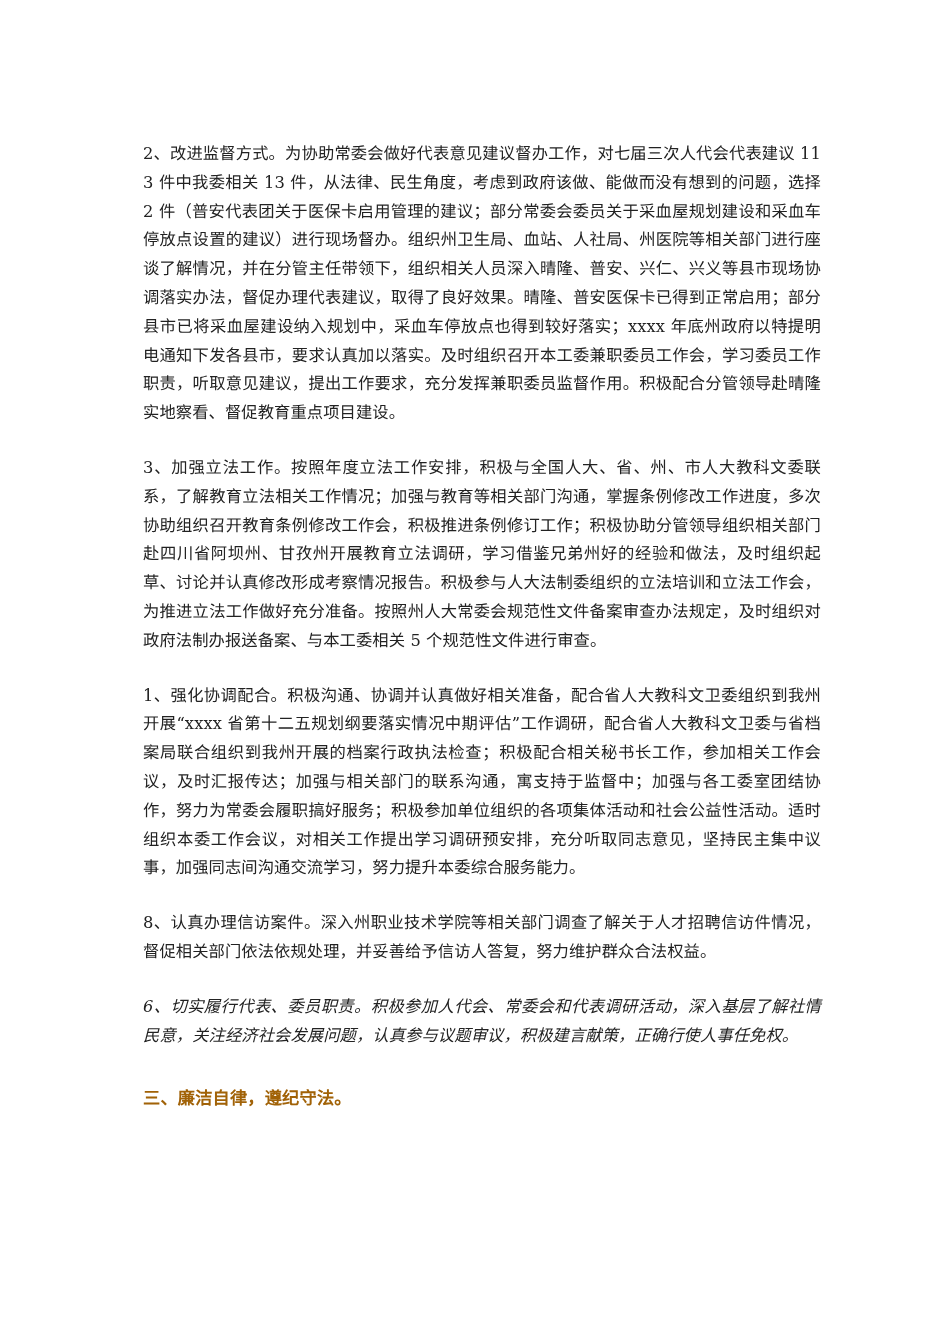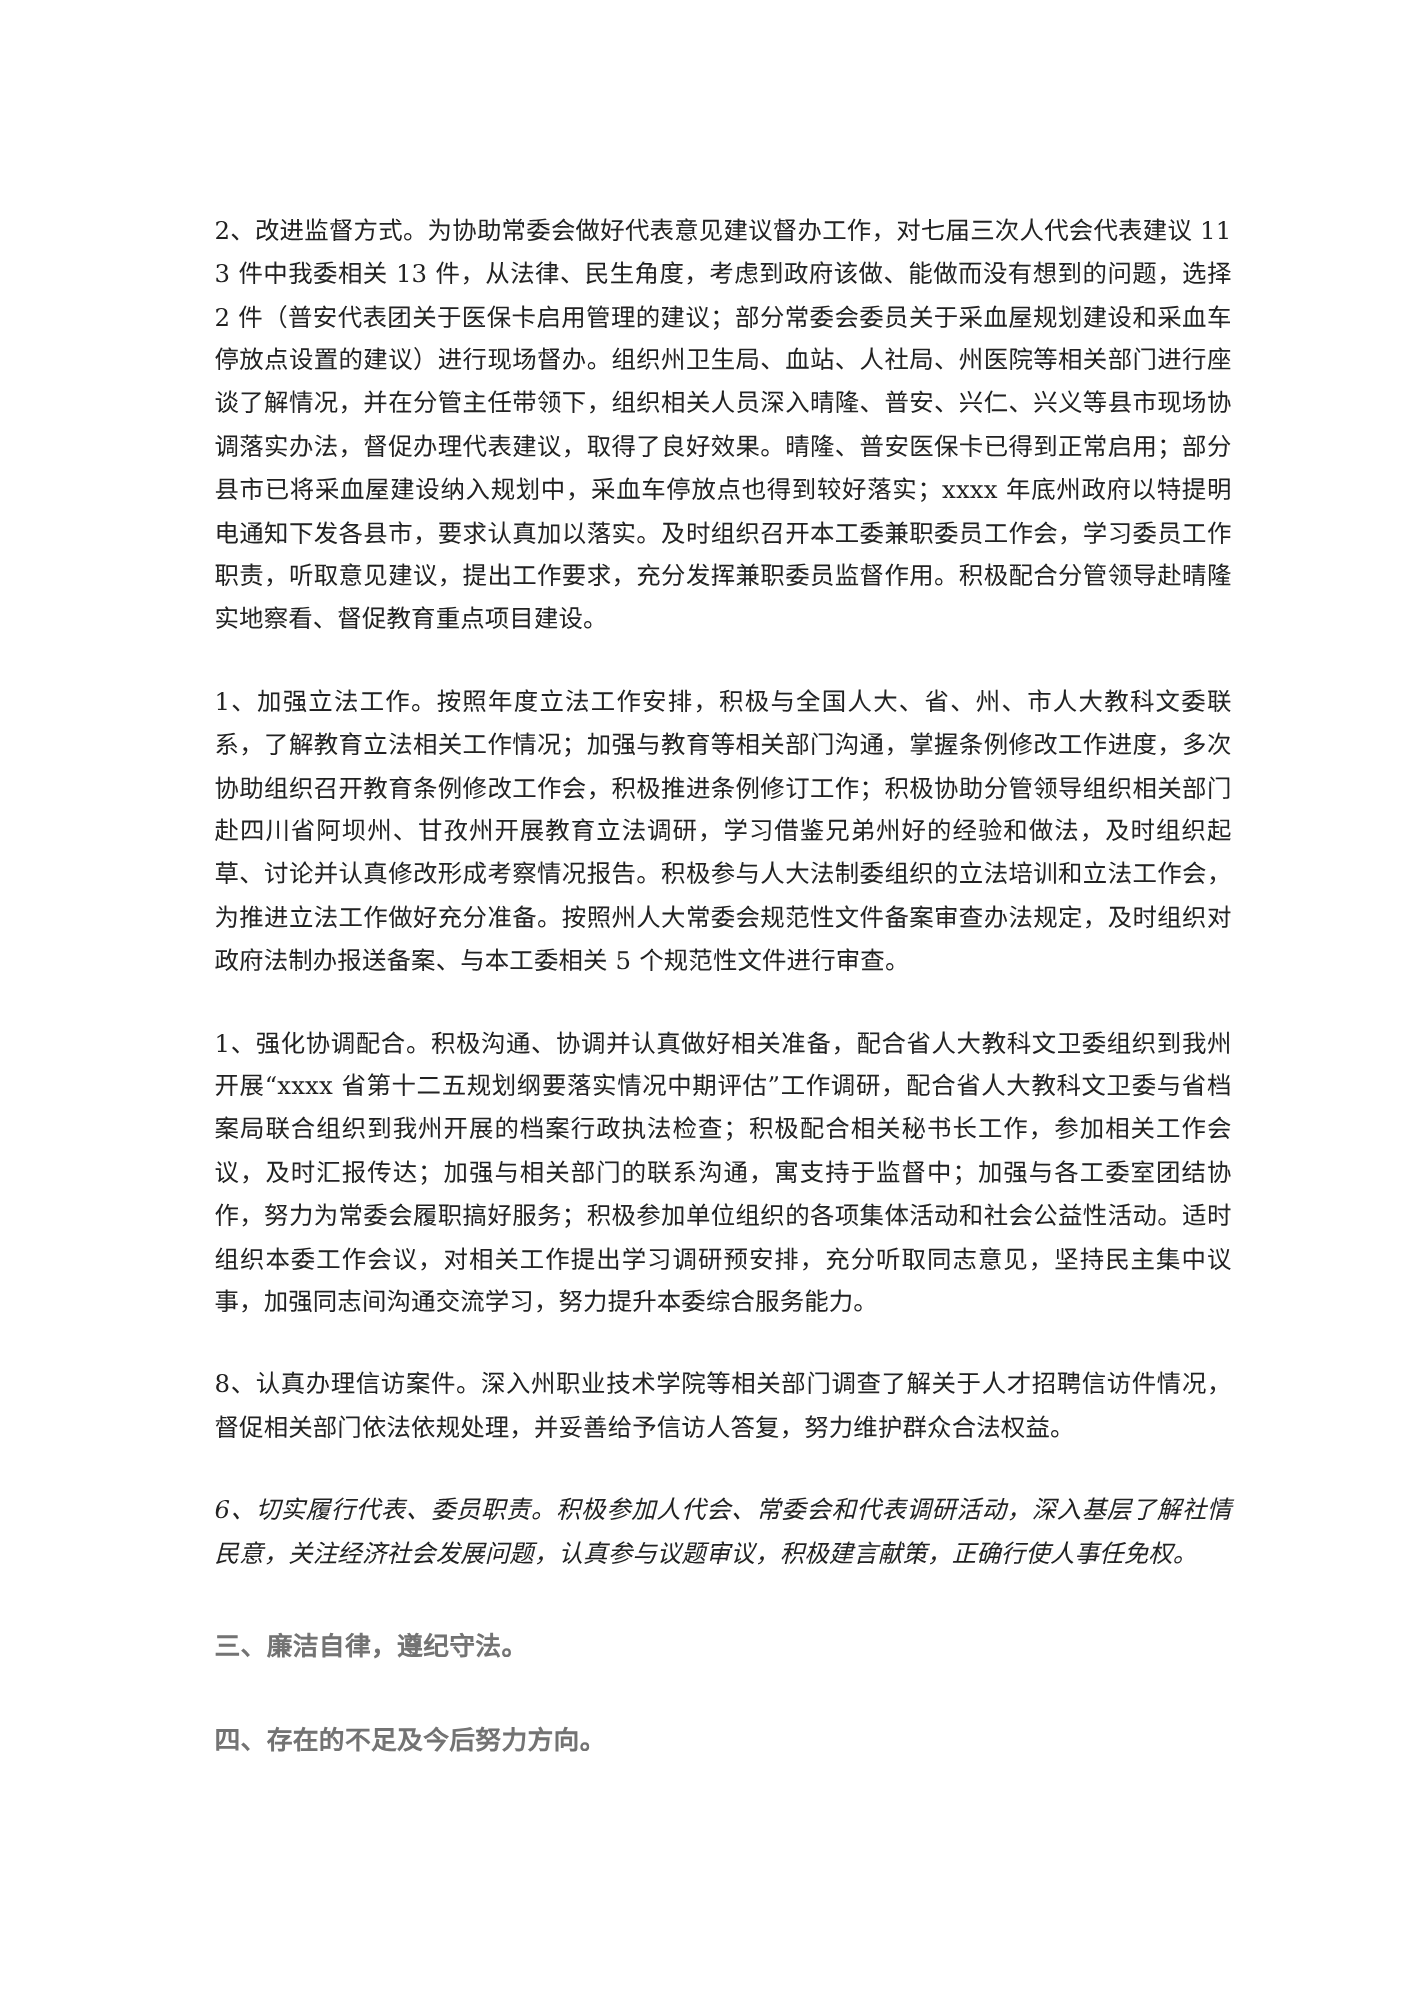--- a/index.html
+++ b/index.html
@@ -42,21 +42,21 @@
 
   .para:last-child {
     margin-bottom: 0;
   }
 
   
   .heading {
     font-size: 17.2px;
     line-height: 28.8px;
     font-weight: bold;
-    color: #737373;
+    color: #a16207;
     margin: 0 0 26px 0;
     letter-spacing: 0.2px;
     text-align: left;
   }
 
   .heading.spaced-top {
     margin-top: 34px;
   }
 
   .para.tight-after {
@@ -65,27 +65,26 @@
   }
 </style>
 </head>
 <body>
 
 <div class="page">
   <div class="content">
 
     <p class="para">2、改进监督方式。为协助常委会做好代表意见建议督办工作，对七届三次人代会代表建议 113 件中我委相关 13 件，从法律、民生角度，考虑到政府该做、能做而没有想到的问题，选择 2 件（普安代表团关于医保卡启用管理的建议；部分常委会委员关于采血屋规划建设和采血车停放点设置的建议）进行现场督办。组织州卫生局、血站、人社局、州医院等相关部门进行座谈了解情况，并在分管主任带领下，组织相关人员深入晴隆、普安、兴仁、兴义等县市现场协调落实办法，督促办理代表建议，取得了良好效果。晴隆、普安医保卡已得到正常启用；部分县市已将采血屋建设纳入规划中，采血车停放点也得到较好落实；xxxx 年底州政府以特提明电通知下发各县市，要求认真加以落实。及时组织召开本工委兼职委员工作会，学习委员工作职责，听取意见建议，提出工作要求，充分发挥兼职委员监督作用。积极配合分管领导赴晴隆实地察看、督促教育重点项目建设。</p>
 
-    <p class="para">1、加强立法工作。按照年度立法工作安排，积极与全国人大、省、州、市人大教科文委联系，了解教育立法相关工作情况；加强与教育等相关部门沟通，掌握条例修改工作进度，多次协助组织召开教育条例修改工作会，积极推进条例修订工作；积极协助分管领导组织相关部门赴四川省阿坝州、甘孜州开展教育立法调研，学习借鉴兄弟州好的经验和做法，及时组织起草、讨论并认真修改形成考察情况报告。积极参与人大法制委组织的立法培训和立法工作会，为推进立法工作做好充分准备。按照州人大常委会规范性文件备案审查办法规定，及时组织对政府法制办报送备案、与本工委相关 5 个规范性文件进行审查。</p>
+    <p class="para">3、加强立法工作。按照年度立法工作安排，积极与全国人大、省、州、市人大教科文委联系，了解教育立法相关工作情况；加强与教育等相关部门沟通，掌握条例修改工作进度，多次协助组织召开教育条例修改工作会，积极推进条例修订工作；积极协助分管领导组织相关部门赴四川省阿坝州、甘孜州开展教育立法调研，学习借鉴兄弟州好的经验和做法，及时组织起草、讨论并认真修改形成考察情况报告。积极参与人大法制委组织的立法培训和立法工作会，为推进立法工作做好充分准备。按照州人大常委会规范性文件备案审查办法规定，及时组织对政府法制办报送备案、与本工委相关 5 个规范性文件进行审查。</p>
 
     <p class="para">1、强化协调配合。积极沟通、协调并认真做好相关准备，配合省人大教科文卫委组织到我州开展“xxxx 省第十二五规划纲要落实情况中期评估”工作调研，配合省人大教科文卫委与省档案局联合组织到我州开展的档案行政执法检查；积极配合相关秘书长工作，参加相关工作会议，及时汇报传达；加强与相关部门的联系沟通，寓支持于监督中；加强与各工委室团结协作，努力为常委会履职搞好服务；积极参加单位组织的各项集体活动和社会公益性活动。适时组织本委工作会议，对相关工作提出学习调研预安排，充分听取同志意见，坚持民主集中议事，加强同志间沟通交流学习，努力提升本委综合服务能力。</p>
 
     <p class="para">8、认真办理信访案件。深入州职业技术学院等相关部门调查了解关于人才招聘信访件情况，督促相关部门依法依规处理，并妥善给予信访人答复，努力维护群众合法权益。</p>
 
     <p class="para tight-after">6、切实履行代表、委员职责。积极参加人代会、常委会和代表调研活动，深入基层了解社情民意，关注经济社会发展问题，认真参与议题审议，积极建言献策，正确行使人事任免权。</p>
 
     <h2 class="heading spaced-top">三、廉洁自律，遵纪守法。</h2>
 
 
-    <h2 class="heading spaced-top">四、存在的不足及今后努力方向。</h2>
 
   </div>
 </div>
 
 </body></html>

